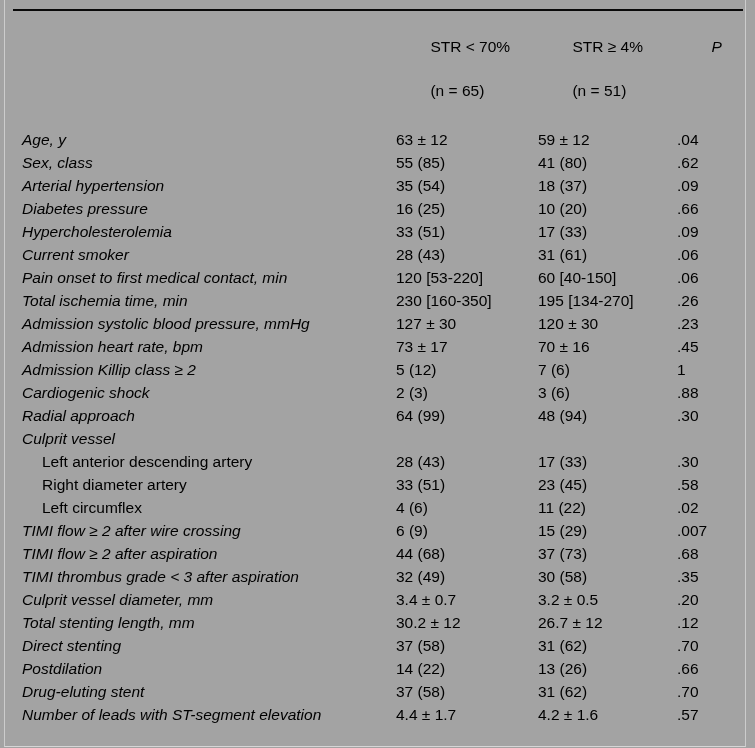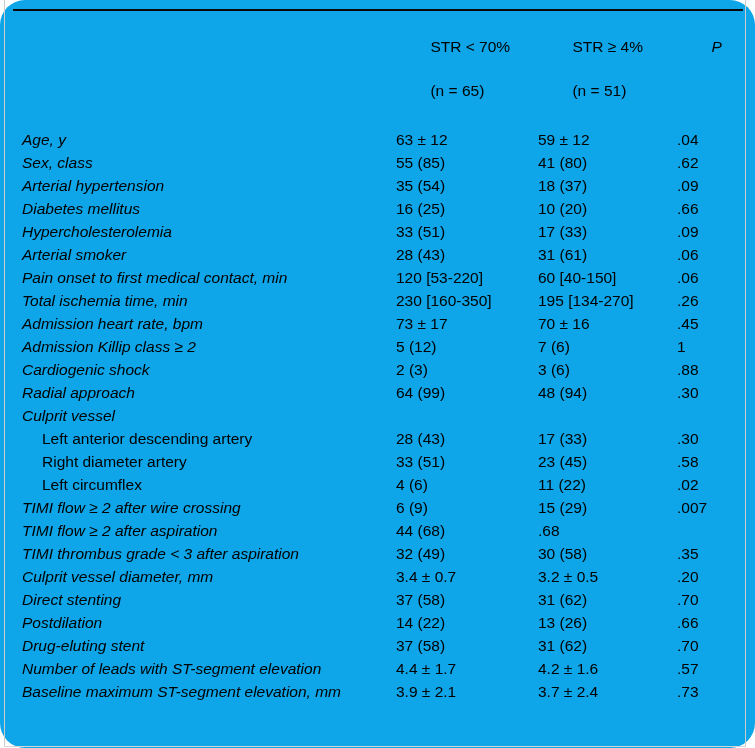--- a/index.html
+++ b/index.html
@@ -6,22 +6,21 @@
   html, body { background: #ffffff; }
   body {
     width: 755px; height: 748px;
     font-family: "Liberation Sans", "DejaVu Sans", sans-serif;
     color: #000;
     position: relative;
     overflow: hidden;
   }
   .canvas {
     position: absolute; inset: 0;
-    background: #0ea5e9;
-    border-radius: 25px;
+    background: #a3a3a3;
   }
   .figure-border {
     position: absolute;
     left: 4px; right: 9px; top: 0; bottom: 1px;
     border-left: 1px solid #cccccc;
     border-right: 1px solid #cccccc;
     border-bottom: 1px solid #d6d6d6;
     pointer-events: none;
   }
   .table {
@@ -88,54 +87,60 @@
         </div>
 
         <div class="grid-row row main">
           <div class="cell label">Arterial hypertension</div>
           <div class="cell">35 (54)</div>
           <div class="cell">18 (37)</div>
           <div class="cell">.09</div>
         </div>
 
         <div class="grid-row row main">
-          <div class="cell label">Diabetes mellitus</div>
+          <div class="cell label">Diabetes pressure</div>
           <div class="cell">16 (25)</div>
           <div class="cell">10 (20)</div>
           <div class="cell">.66</div>
         </div>
 
         <div class="grid-row row main">
           <div class="cell label">Hypercholesterolemia</div>
           <div class="cell">33 (51)</div>
           <div class="cell">17 (33)</div>
           <div class="cell">.09</div>
         </div>
 
         <div class="grid-row row main">
-          <div class="cell label">Arterial smoker</div>
+          <div class="cell label">Current smoker</div>
           <div class="cell">28 (43)</div>
           <div class="cell">31 (61)</div>
           <div class="cell">.06</div>
         </div>
 
         <div class="grid-row row main">
           <div class="cell label">Pain onset to first medical contact, min</div>
           <div class="cell">120 [53-220]</div>
           <div class="cell">60 [40-150]</div>
           <div class="cell">.06</div>
         </div>
 
         <div class="grid-row row main">
           <div class="cell label">Total ischemia time, min</div>
           <div class="cell">230 [160-350]</div>
           <div class="cell">195 [134-270]</div>
           <div class="cell">.26</div>
         </div>
 
+        <div class="grid-row row main">
+          <div class="cell label">Admission systolic blood pressure, mmHg</div>
+          <div class="cell">127 ± 30</div>
+          <div class="cell">120 ± 30</div>
+          <div class="cell">.23</div>
+        </div>
 
         <div class="grid-row row main">
           <div class="cell label">Admission heart rate, bpm</div>
           <div class="cell">73 ± 17</div>
           <div class="cell">70 ± 16</div>
           <div class="cell">.45</div>
         </div>
 
         <div class="grid-row row main">
           <div class="cell label">Admission Killip class ≥ 2</div>
@@ -189,37 +194,44 @@
         <div class="grid-row row main">
           <div class="cell label">TIMI flow ≥ 2 after wire crossing</div>
           <div class="cell">6 (9)</div>
           <div class="cell">15 (29)</div>
           <div class="cell">.007</div>
         </div>
 
         <div class="grid-row row main">
           <div class="cell label">TIMI flow ≥ 2 after aspiration</div>
           <div class="cell">44 (68)</div>
+          <div class="cell">37 (73)</div>
           <div class="cell">.68</div>
         </div>
 
         <div class="grid-row row main">
           <div class="cell label">TIMI thrombus grade &lt; 3 after aspiration</div>
           <div class="cell">32 (49)</div>
           <div class="cell">30 (58)</div>
           <div class="cell">.35</div>
         </div>
 
         <div class="grid-row row main">
           <div class="cell label">Culprit vessel diameter, mm</div>
           <div class="cell">3.4 ± 0.7</div>
           <div class="cell">3.2 ± 0.5</div>
           <div class="cell">.20</div>
         </div>
 
+        <div class="grid-row row main">
+          <div class="cell label">Total stenting length, mm</div>
+          <div class="cell">30.2 ± 12</div>
+          <div class="cell">26.7 ± 12</div>
+          <div class="cell">.12</div>
+        </div>
 
         <div class="grid-row row main">
           <div class="cell label">Direct stenting</div>
           <div class="cell">37 (58)</div>
           <div class="cell">31 (62)</div>
           <div class="cell">.70</div>
         </div>
 
         <div class="grid-row row main">
           <div class="cell label">Postdilation</div>
@@ -235,23 +247,17 @@
           <div class="cell">.70</div>
         </div>
 
         <div class="grid-row row main">
           <div class="cell label">Number of leads with ST-segment elevation</div>
           <div class="cell">4.4 ± 1.7</div>
           <div class="cell">4.2 ± 1.6</div>
           <div class="cell">.57</div>
         </div>
 
-        <div class="grid-row row main">
-          <div class="cell label">Baseline maximum ST-segment elevation, mm</div>
-          <div class="cell">3.9 ± 2.1</div>
-          <div class="cell">3.7 ± 2.4</div>
-          <div class="cell">.73</div>
-        </div>
 
       </div>
 
   </div>
 </div>
 
 </body></html>

